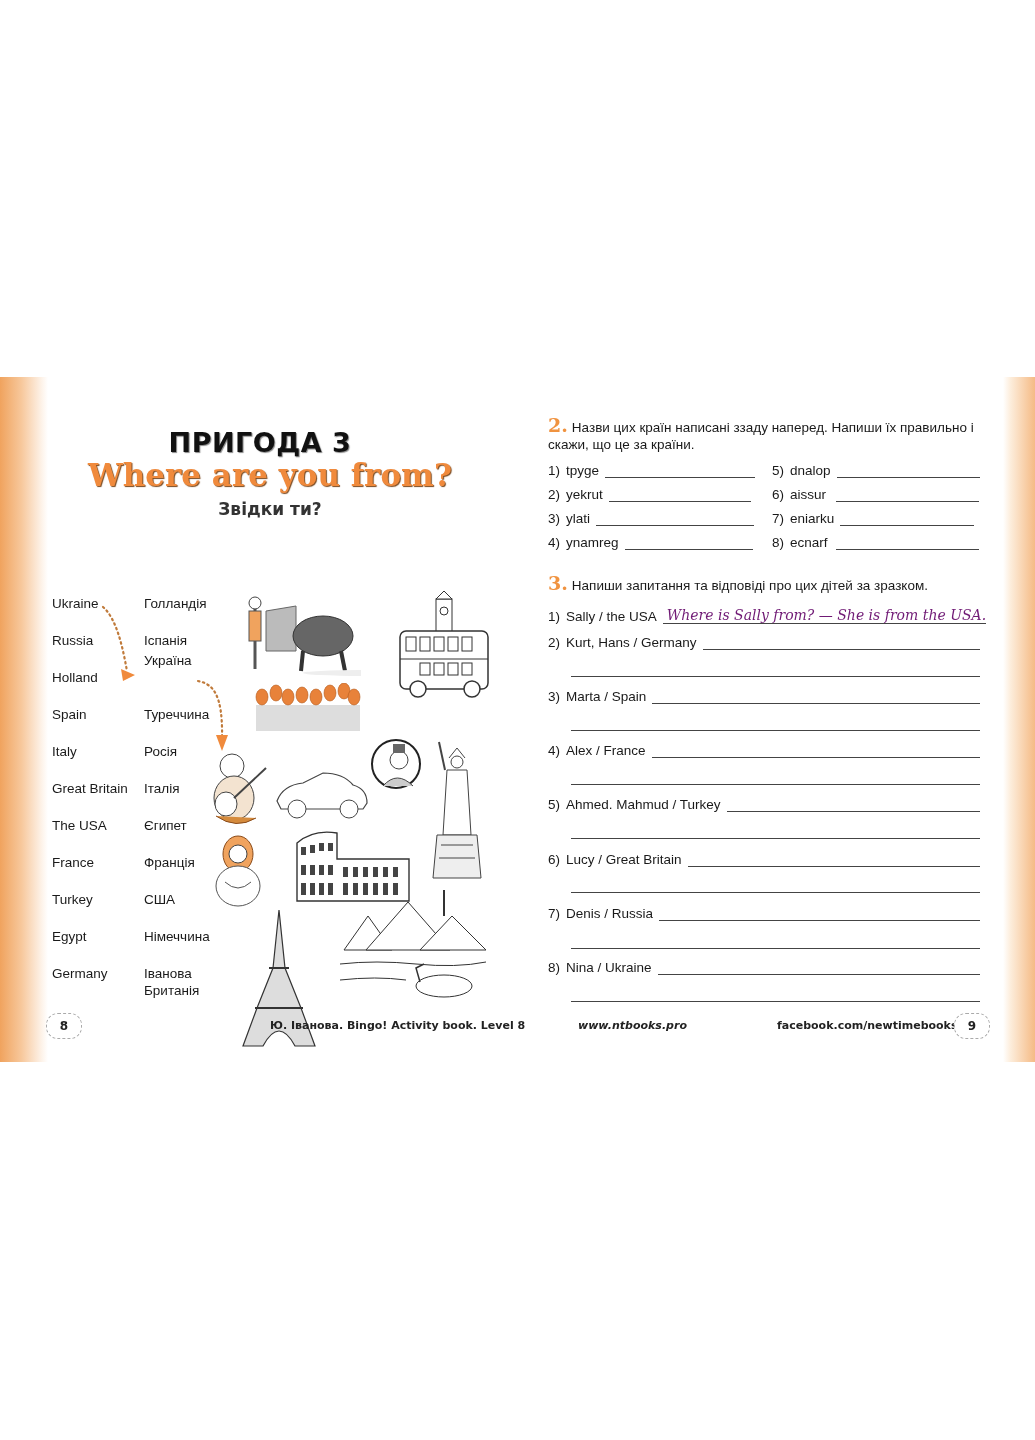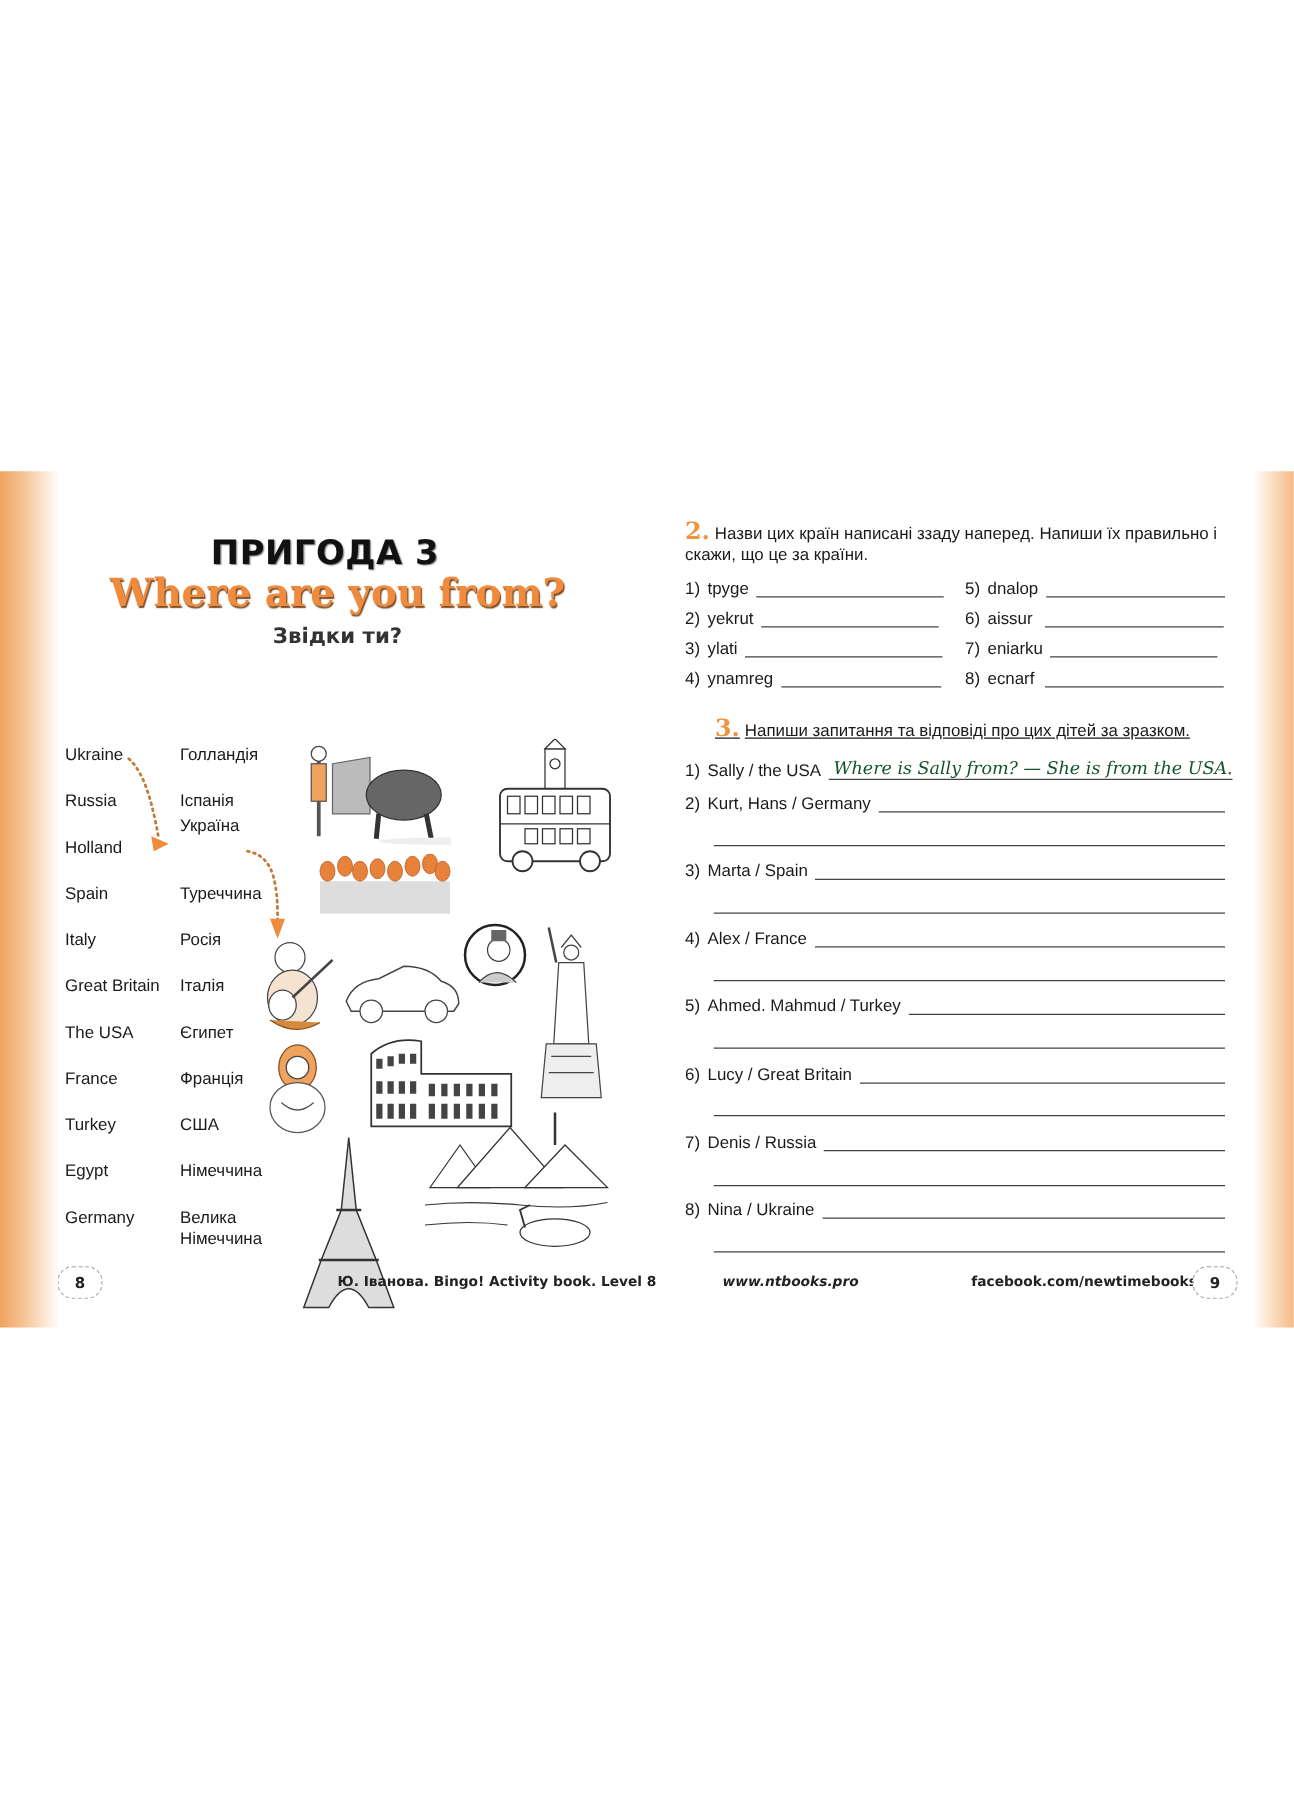--- a/index.html
+++ b/index.html
@@ -21,26 +21,26 @@
   .exnum { font-family:"DejaVu Serif", serif; font-weight:bold; color:#f09340; font-size:19px; margin-right:4px; }
   .instr { font-size:13.5px; line-height:17px; color:#1a1a1a; }
   .ex1 { left:48px; top:167px; width:450px; }
   .col-en { left:52px; top:218px; }
   .col-ua { left:144px; top:218px; }
   .word { position:absolute; font-size:13.5px; white-space:nowrap; line-height:17px; }
   .ex2 { left:548px; top:40px; width:445px; }
   .r2 { position:absolute; font-size:13.5px; white-space:nowrap; display:flex; align-items:flex-end; }
   .r2 .lbl { margin-right:6px; }
   .uline { border-bottom:1.3px solid #444; height:14px; }
-  .ex3 { left:572px; top:198px; width:445px;text-decoration:underline; }
+  .ex3 { left:548px; top:198px; width:445px; }
   .r3 { position:absolute; left:548px; font-size:13.5px; display:flex; align-items:flex-end; width:432px; }
   .r3 .lbl { white-space:nowrap; margin-right:6px; }
   .r3 .fill { flex:1; border-bottom:1.3px solid #444; height:14px; }
   .r3 .sample { flex:1; border-bottom:1.3px solid #444; font-family:"DejaVu Serif", serif;
-      font-style:italic; font-size:14px; color:#14532d; padding-left:4px; white-space:nowrap; }
+      font-style:italic; font-size:14px; color:#701a75; padding-left:4px; white-space:nowrap; }
   .line2 { position:absolute; left:571px; width:409px; border-bottom:1.3px solid #444; height:1px; }
   .footer { font-family:"DejaVu Sans", sans-serif; font-weight:bold; font-size:11px; color:#222; }
   .cloud { position:absolute; width:34px; height:24px; border:1px dashed #aaa; border-radius:12px;
       background:#fff; font-family:"DejaVu Sans", sans-serif; font-size:12px; font-weight:bold;
       text-align:center; line-height:24px; color:#222; }
   .pic { position:absolute; border:1px solid transparent; }
   .pic svg { width:100%; height:100%; }
 </style>
 </head>
 <body>
@@ -72,21 +72,21 @@
     <div class="word" style="top:0px">Голландія</div>
     <div class="word" style="top:37px">Іспанія</div>
     <div class="word" style="top:57px">Україна</div>
     <div class="word" style="top:111px">Туреччина</div>
     <div class="word" style="top:148px">Росія</div>
     <div class="word" style="top:185px">Італія</div>
     <div class="word" style="top:222px">Єгипет</div>
     <div class="word" style="top:259px">Франція</div>
     <div class="word" style="top:296px">США</div>
     <div class="word" style="top:333px">Німеччина</div>
-    <div class="word" style="top:370px; width:70px; white-space:normal;">Велика Німеччина</div>
+    <div class="word" style="top:370px; width:70px; white-space:normal;">Іванова Британія</div>
   </div>
 
   <svg class="abs" style="left:95px; top:222px; width:150px; height:160px;">
     <path d="M8 8 C 22 20, 28 50, 32 72" fill="none" stroke="#c07a3a" stroke-width="2.2" stroke-dasharray="1.5 3.5" stroke-linecap="round"></path>
     <polygon points="26,70 40,76 28,82" fill="#f08a3c"></polygon>
     <path d="M103 82 C 118 85, 128 95, 127 140" fill="none" stroke="#c07a3a" stroke-width="2.2" stroke-dasharray="1.5 3.5" stroke-linecap="round"></path>
     <polygon points="121,136 127,152 133,136" fill="#f08a3c"></polygon>
   </svg>
 
   <div class="pic" style="left:240px; top:213px; width:120px; height:90px;">

